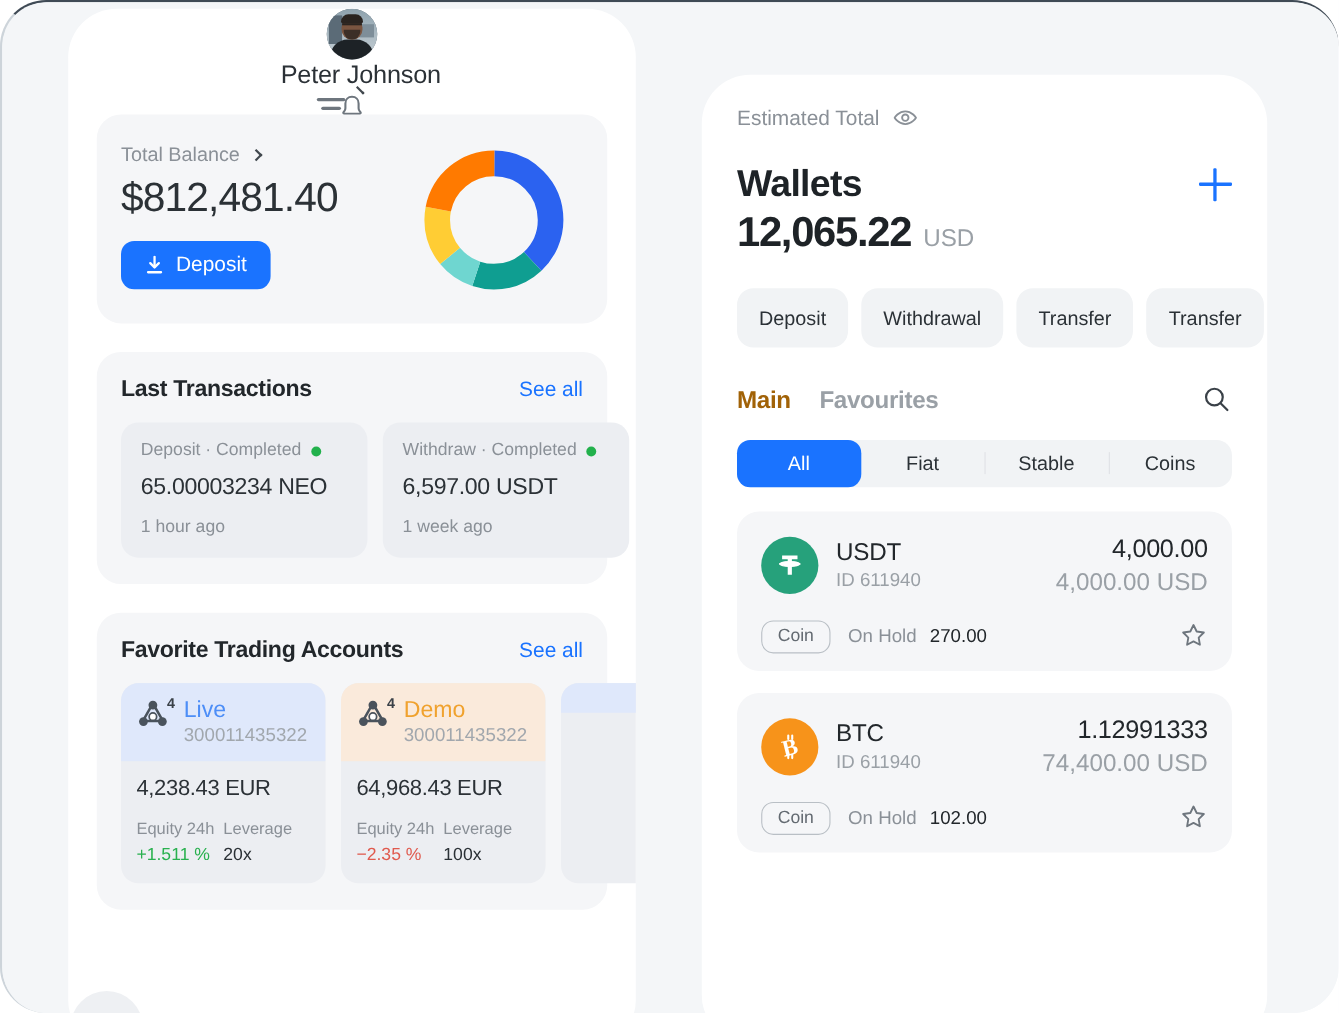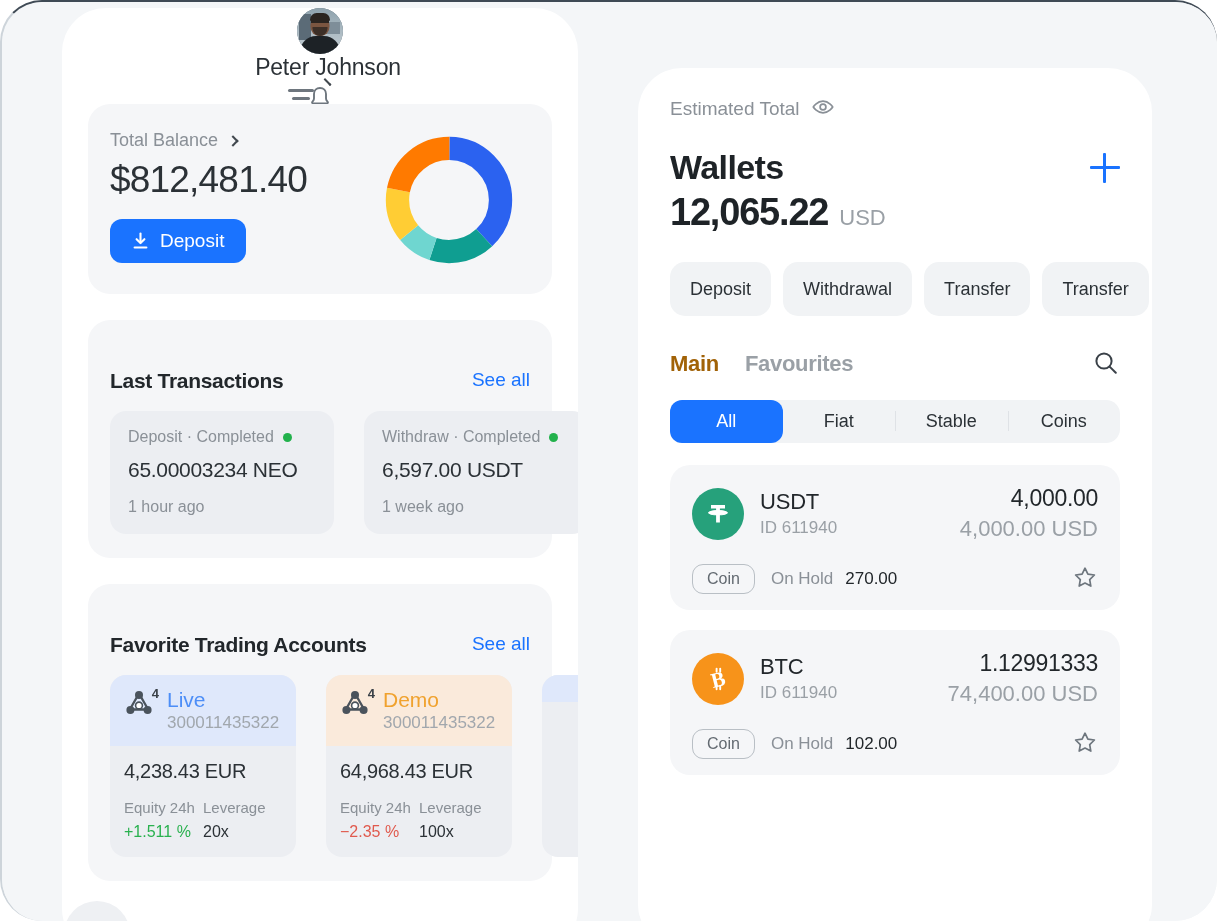--- a/index.html
+++ b/index.html
@@ -117,25 +117,25 @@
   #deposit-btn svg { display: block; }
   #donut { position: absolute; right: 35px; top: 28px; }
 
   
   .section-card {
     margin: 26px 26px 0;
     background: #f5f6f8;
     border-radius: 22px;
     padding: 22px 22px 24px;
   }
-  .section-head { display: flex; align-items: flex-start; justify-content: space-between; margin-top: 27px; }
+  .section-head { display: flex; align-items: flex-end; justify-content: space-between; }
   .section-title { font-size: 21px; font-weight: 700; color: #22272b; letter-spacing: -0.3px; }
   .see-all { font-size: 19px; color: #1a73ff; cursor: pointer; }
 
-  .hscroll { display: flex; gap: 30px; margin-top: 18px; }
+  .hscroll { display: flex; gap: 14px; margin-top: 18px; }
 
   .tx-card {
     background: #eceef2;
     border-radius: 16px;
     padding: 17px 18px 18px;
     width: 224px;
     flex: 0 0 224px;
   }
   .tx-top { display: flex; align-items: center; gap: 9px; }
   .tx-type { font-size: 16px; color: #8a9097; white-space: nowrap; }

